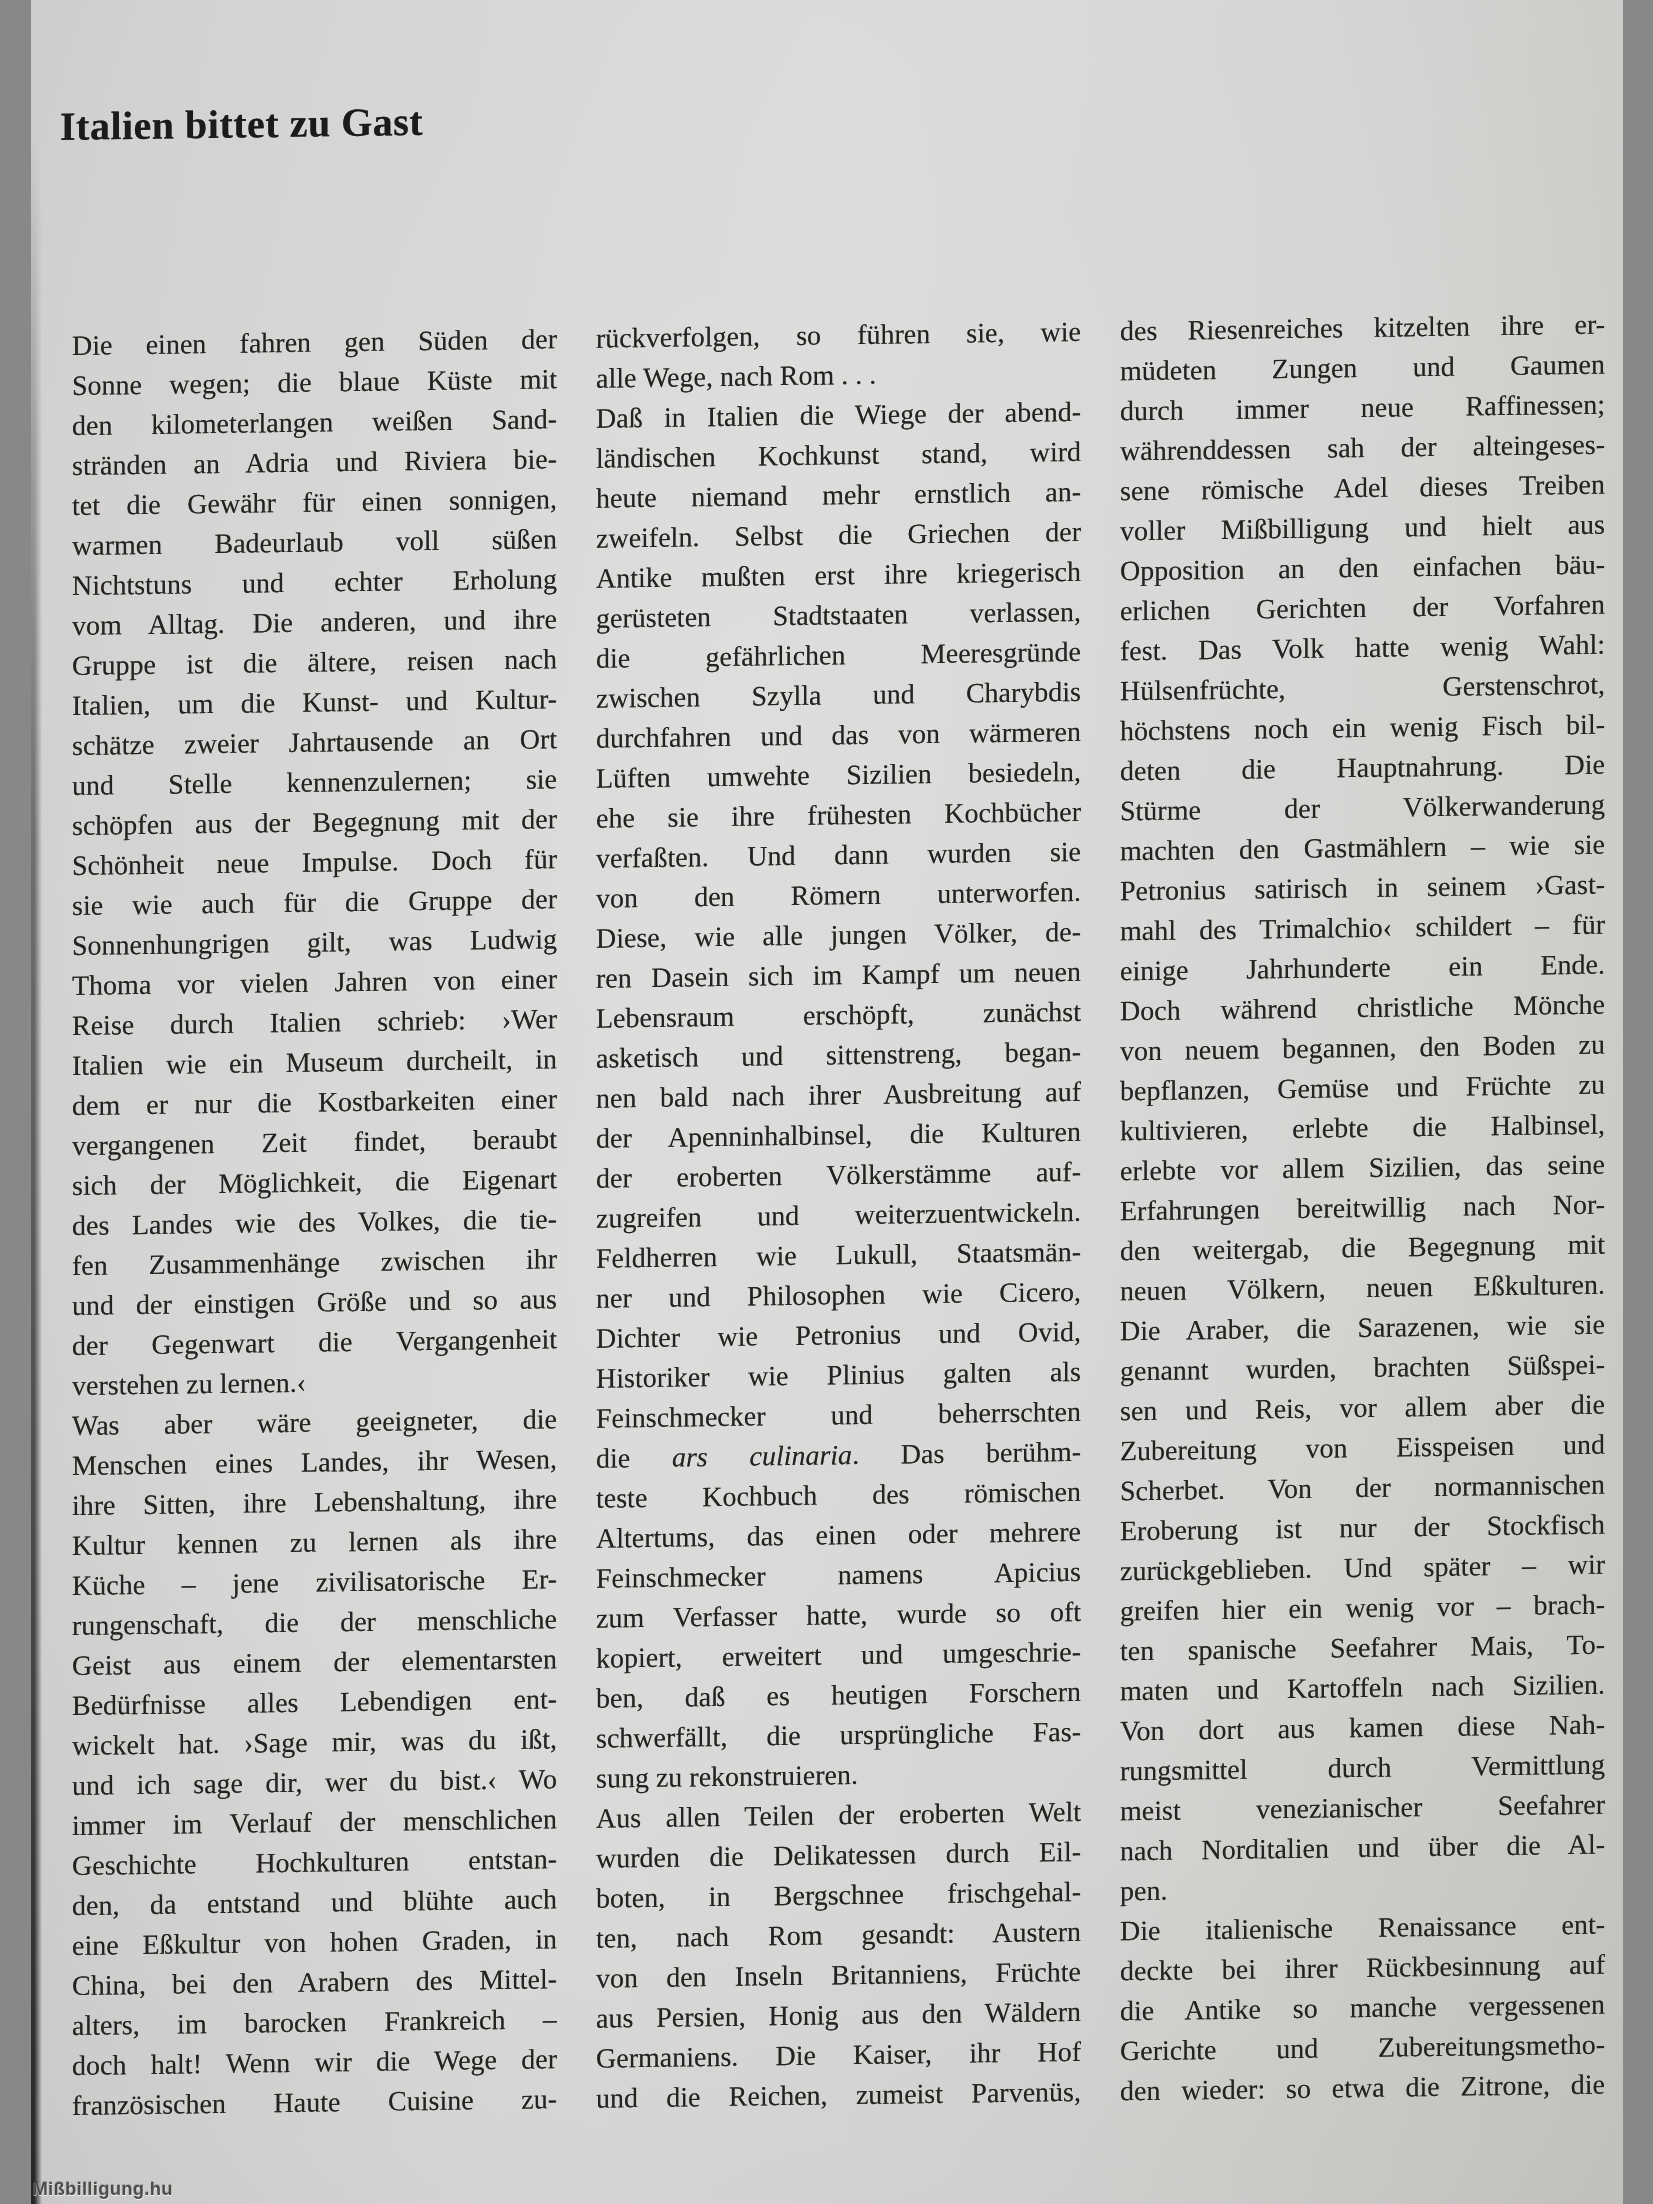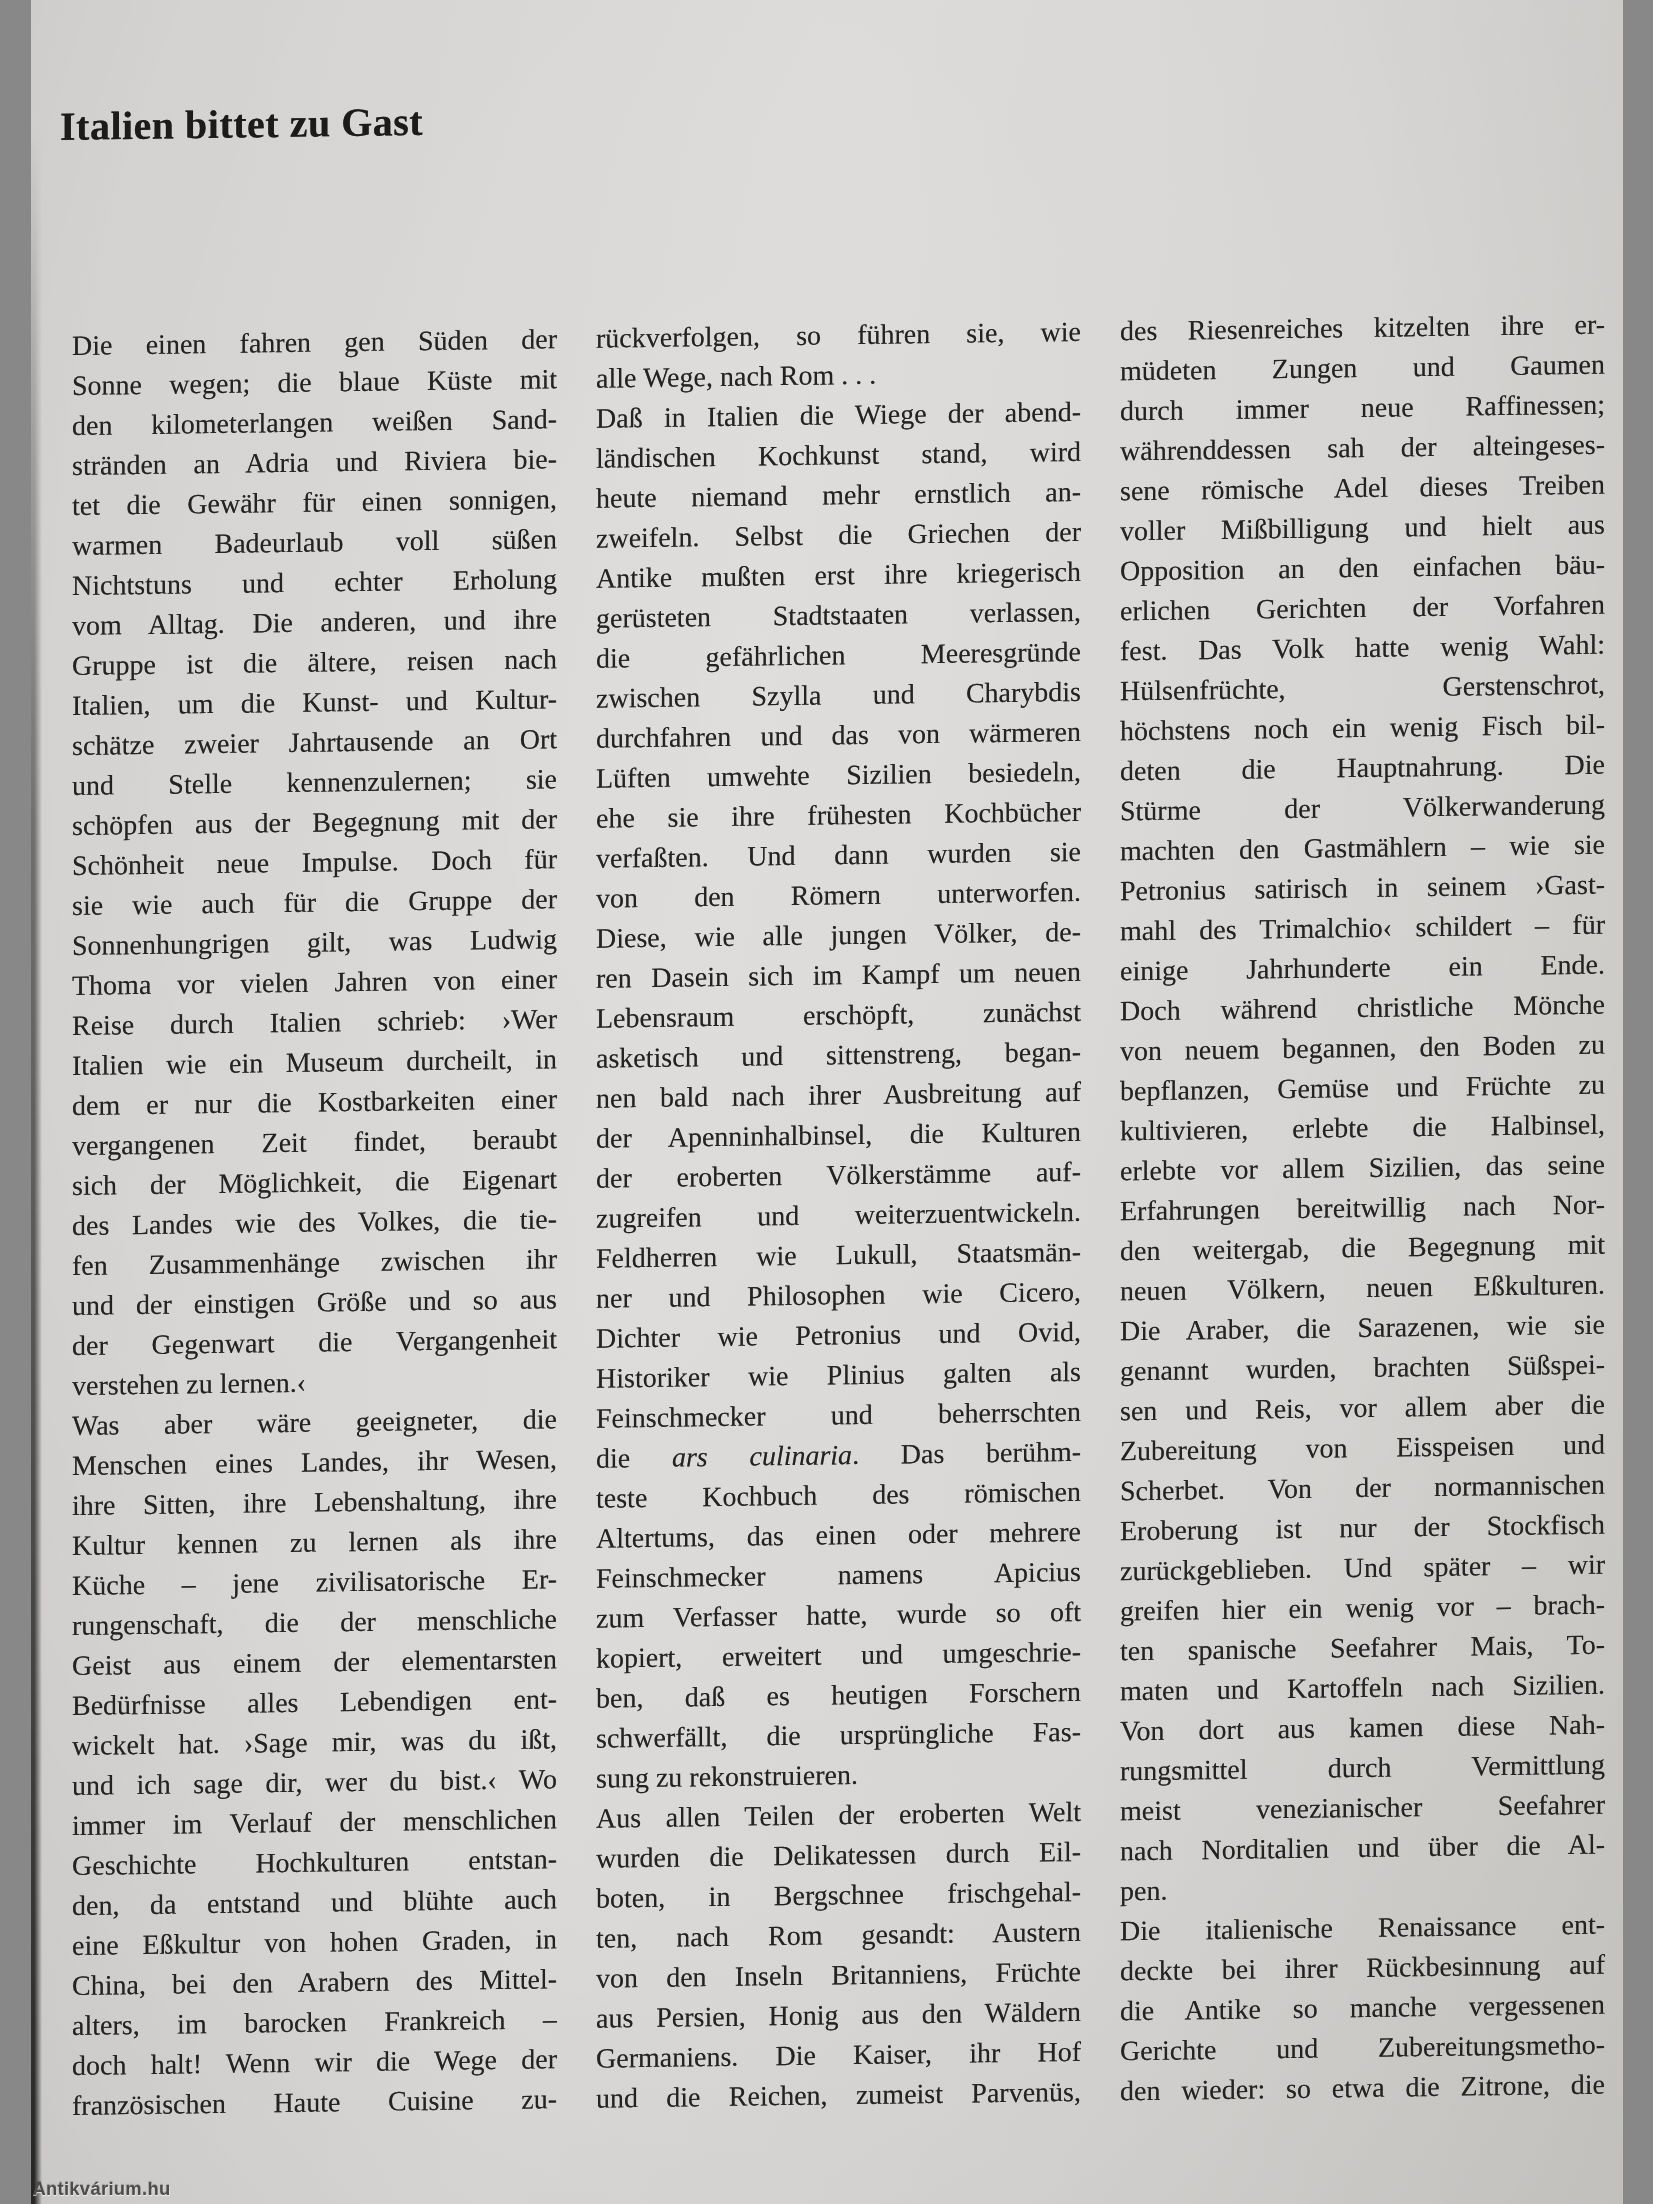--- a/index.html
+++ b/index.html
@@ -207,15 +207,15 @@
         <div class="line">Die italienische Renaissance ent-</div>
         <div class="line">deckte bei ihrer Rückbesinnung auf</div>
         <div class="line">die Antike so manche vergessenen</div>
         <div class="line">Gerichte und Zubereitungsmetho-</div>
         <div class="line">den wieder: so etwa die Zitrone, die</div>
       </div>
     </div>
 
   <div class="pagenum">7</div>
 
-  <div class="watermark">Antikvárium.hu</div>
+  <div class="watermark">Mißbilligung.hu</div>
 </div>
 
 
 </body></html>

